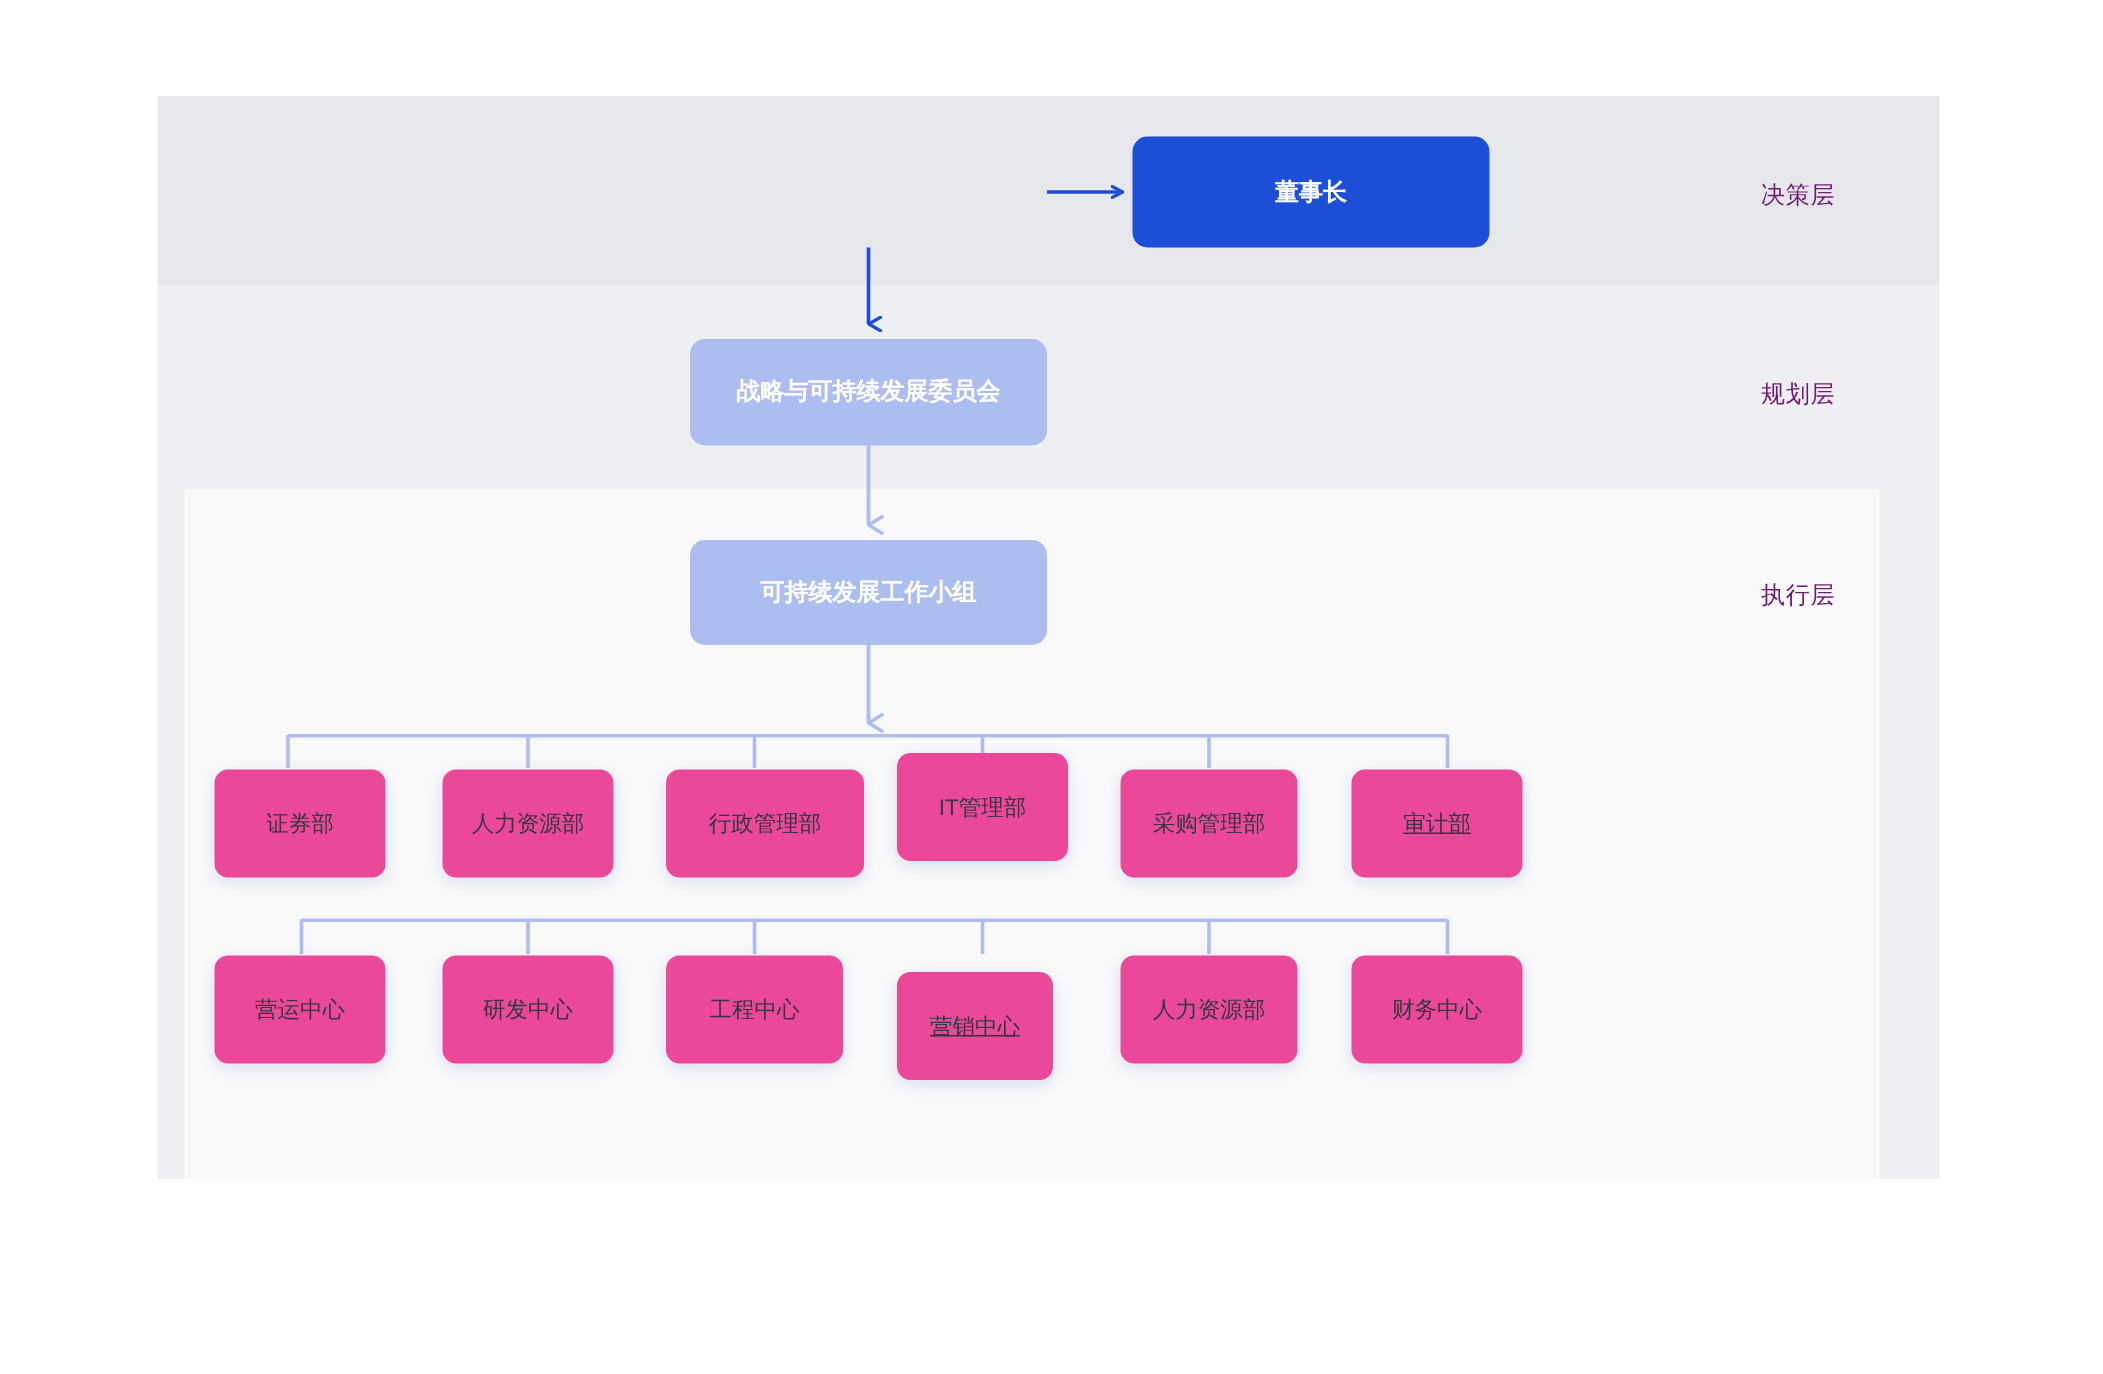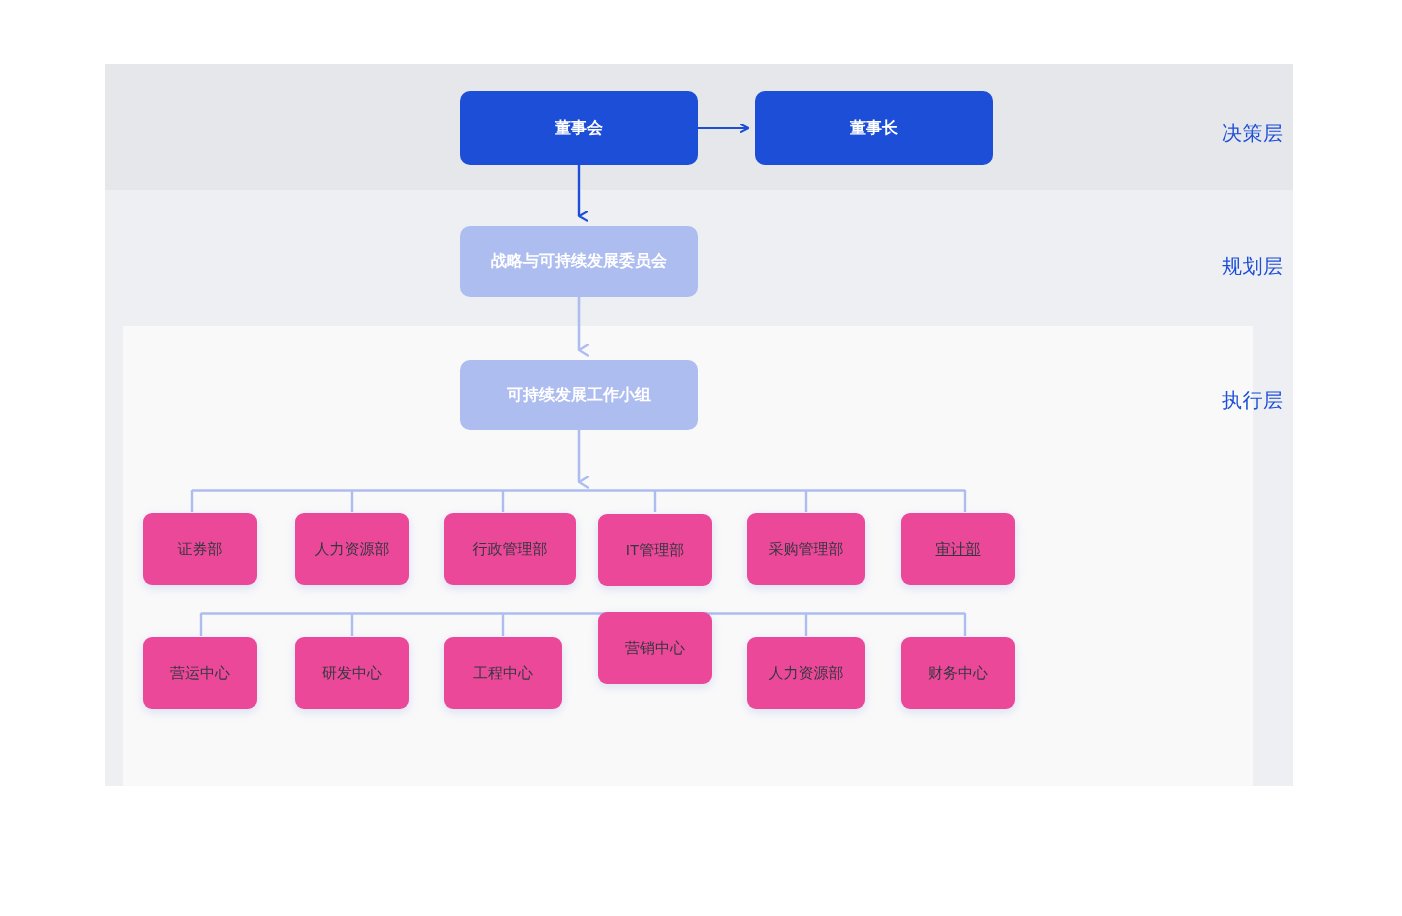--- a/index.html
+++ b/index.html
@@ -49,26 +49,25 @@
     left: 123px;
     top: 326px;
     width: 1130px;
     height: 460px;
     background: #f9f9fa;
   }
 
   
   .layer-label {
     position: absolute;
-    color: #1d4ed8;
-    font-size: 20px;
+    color: #701a75;
+    font-size: 16px;
     letter-spacing: 0.5px;
     white-space: nowrap;
     text-align: left;
-    margin-left: 48px;
   }
   #layer-label-decision  { left: 1174px; top: 120px; }
   #layer-label-planning  { left: 1174px; top: 253px; }
   #layer-label-execution { left: 1174px; top: 387px; }
 
   
   .node {
     position: absolute;
     display: flex;
     align-items: center;
@@ -173,38 +172,37 @@
       <path d="M 655 613 L 655 636" stroke="#aebdf0" stroke-width="2.4" fill="none"></path>
       <path d="M 806 613 L 806 636" stroke="#aebdf0" stroke-width="2.4" fill="none"></path>
       <path d="M 965 613 L 965 636" stroke="#aebdf0" stroke-width="2.4" fill="none"></path>
     </g>
   </svg>
 
   <div class="layer-label" id="layer-label-decision">决策层</div>
   <div class="layer-label" id="layer-label-planning">规划层</div>
   <div class="layer-label" id="layer-label-execution">执行层</div>
 
-  <div class="node node-primary" id="node-board">董事会</div>
 
   <div class="node node-primary" id="node-chairman">董事长</div>
 
   <div class="node node-secondary" id="node-committee">战略与可持续发展委员会</div>
 
   <div class="node node-secondary" id="node-workgroup">可持续发展工作小组</div>
 
   <div id="row1-host">
       <div class="node node-leaf" style="left: 143px; top: 513px; width: 114px; height: 72px;">证券部</div>
       <div class="node node-leaf" style="left: 295px; top: 513px; width: 114px; height: 72px;">人力资源部</div>
       <div class="node node-leaf" style="left: 444px; top: 513px; width: 132px; height: 72px;">行政管理部</div>
-      <div class="node node-leaf" style="left: 598px; top: 514px; width: 114px; height: 72px;">IT管理部</div>
+      <div class="node node-leaf" style="left: 598px; top: 502px; width: 114px; height: 72px;">IT管理部</div>
       <div class="node node-leaf" style="left: 747px; top: 513px; width: 118px; height: 72px;">采购管理部</div>
       <div class="node node-leaf" style="left: 901px; top: 513px; width: 114px; height: 72px; text-decoration: underline;">审计部</div>
     </div>
   <div id="row2-host">
       <div class="node node-leaf" style="left: 143px; top: 637px; width: 114px; height: 72px;">营运中心</div>
       <div class="node node-leaf" style="left: 295px; top: 637px; width: 114px; height: 72px;">研发中心</div>
       <div class="node node-leaf" style="left: 444px; top: 637px; width: 118px; height: 72px;">工程中心</div>
-      <div class="node node-leaf" style="left: 598px; top: 612px; width: 114px; height: 72px;">营销中心</div>
+      <div class="node node-leaf" style="left: 598px; top: 648px; width: 104px; height: 72px; text-decoration: underline;">营销中心</div>
       <div class="node node-leaf" style="left: 747px; top: 637px; width: 118px; height: 72px;">人力资源部</div>
       <div class="node node-leaf" style="left: 901px; top: 637px; width: 114px; height: 72px;">财务中心</div>
     </div>
 
 </div>
 
 </body></html>

